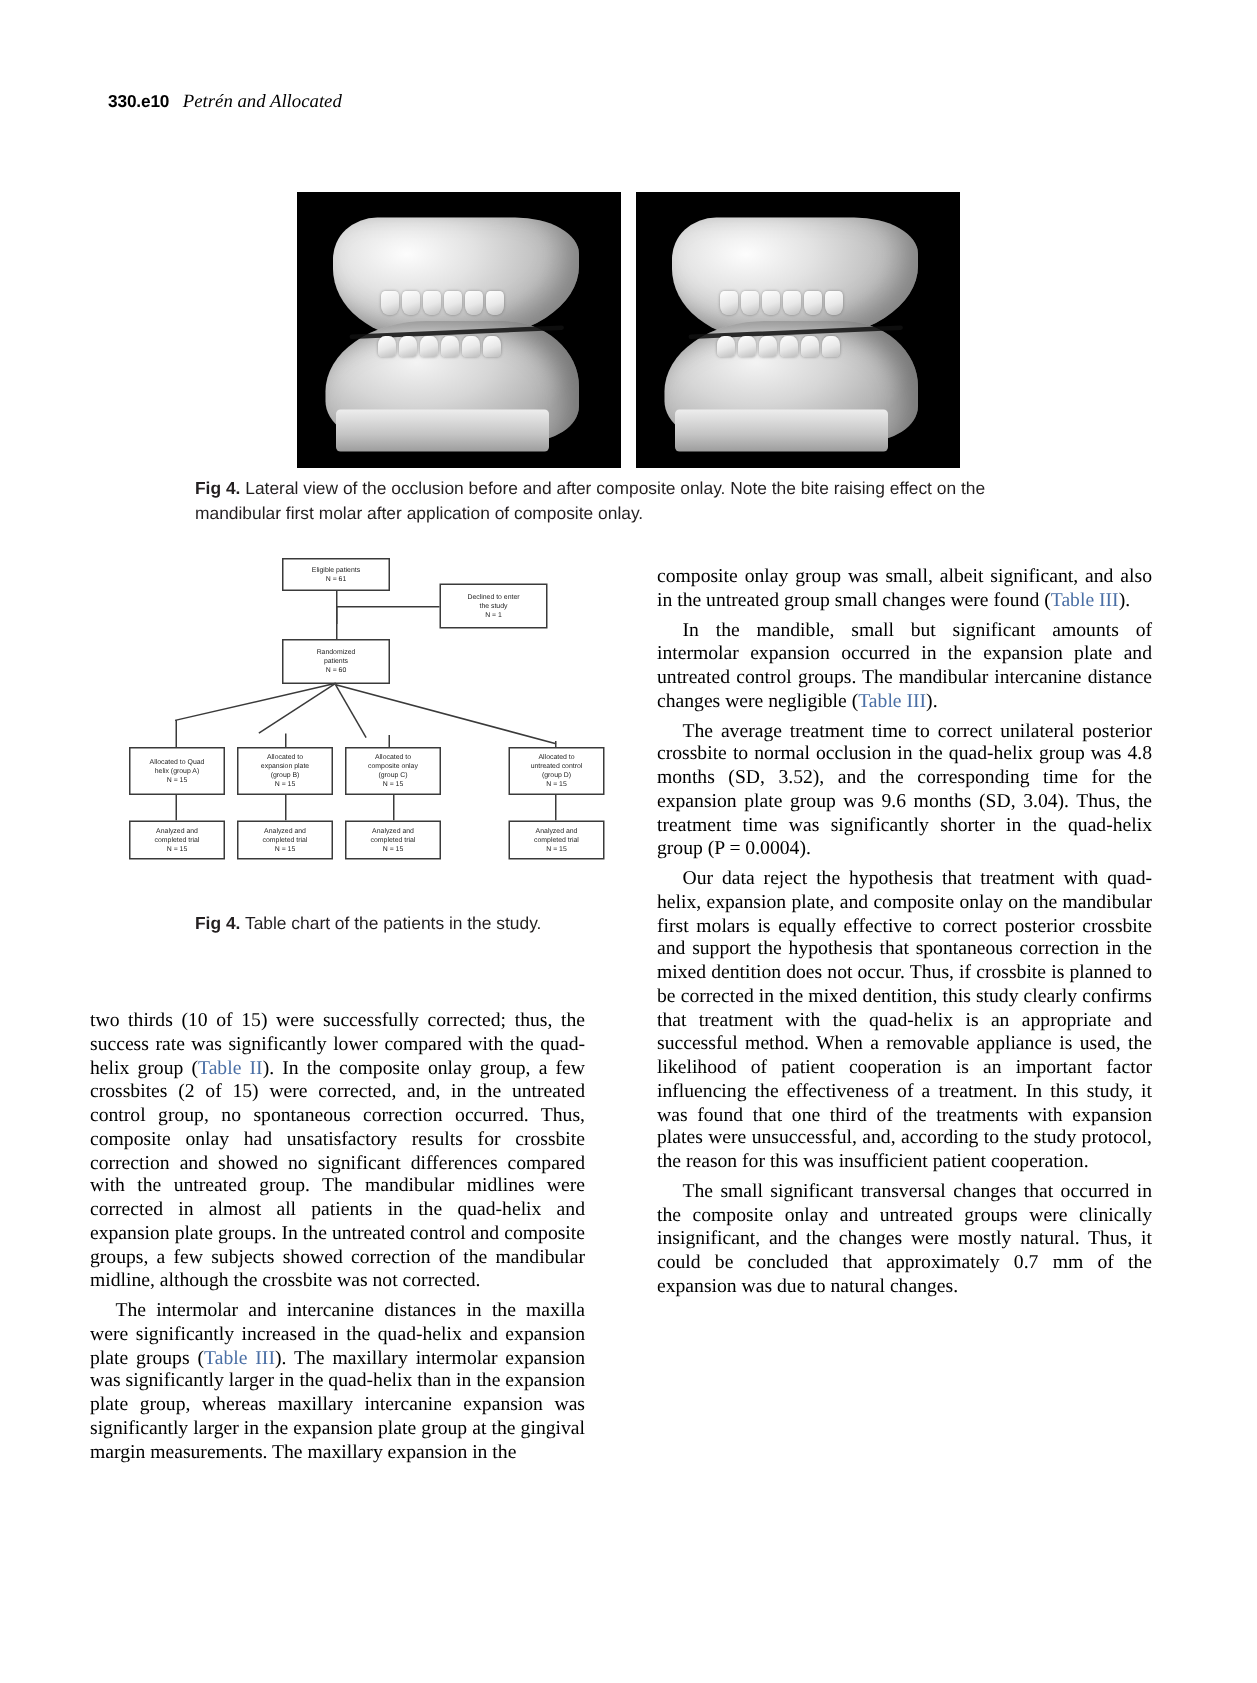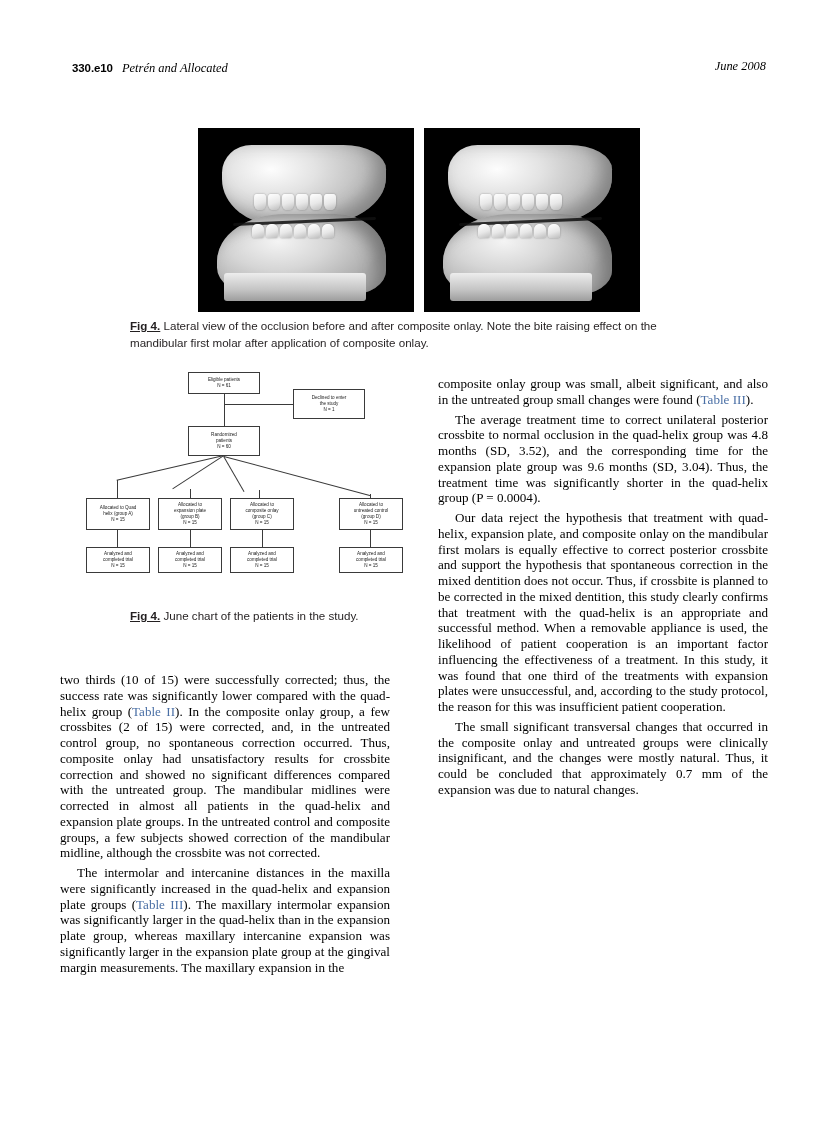--- a/index.html
+++ b/index.html
@@ -134,21 +134,21 @@
   }
 
   
   .caption {
     position: absolute;
     font-family: "Liberation Sans", sans-serif;
     font-size: 11.6px;
     line-height: 16.5px;
     color: #231f20;
   }
-  .caption .lbl { font-weight: bold; text-decoration: underline; }
+  .caption .lbl { font-weight: bold; }
   #fig4-caption {
     left: 130px;
     top: 318px;
     width: 580px;
   }
   #fig5-caption {
     left: 130px;
     top: 608px;
     width: 330px;
   }
@@ -220,21 +220,20 @@
   .xref { color: #4a6fa5; }
 </style>
 </head>
 <body>
 
 <div class="running-head">
   <div class="rh-left">
     <span class="rh-folio">330.e10</span><span class="rh-authors">Petrén and Allocated</span>
   </div>
   <div class="rh-right">
-    <span class="rh-date">June 2008</span>
   </div>
 </div>
 
 <div class="fig4-wrap">
   <div class="cast-photo">
     <div class="upper-arch"></div>
     <div class="lower-arch"></div>
     <div class="teeth-row upper">
       <div class="tooth"></div>
       <div class="tooth"></div>
@@ -340,26 +339,27 @@
 N = 15</div>
   <div class="fc-box" style="left:132px; top:177px; width:64px; height:26px;">Analyzed and
 completed trial
 N = 15</div>
   <div class="fc-box" style="left:241px; top:177px; width:64px; height:26px;">Analyzed and
 completed trial
 N = 15</div>
 </div>
 
 <div class="caption" id="fig5-caption">
-  <span class="lbl">Fig 4.</span><span> June chart of the patients in the study.</span>
+  <span class="lbl">Fig 4.</span><span> Table chart of the patients in the study.</span>
 </div>
 
 <div class="col" id="col-left">
   <p class="noindent"><span>two thirds (10 of 15) were successfully corrected; thus, the success rate was significantly lower compared with the quad-helix group (</span><span class="xref">Table II</span><span>). In the composite onlay group, a few crossbites (2 of 15) were corrected, and, in the untreated control group, no spontaneous correction occurred. Thus, composite onlay had unsatisfactory results for crossbite correction and showed no significant differences compared with the untreated group. The mandibular midlines were corrected in almost all patients in the quad-helix and expansion plate groups. In the untreated control and composite groups, a few subjects showed correction of the mandibular midline, although the crossbite was not corrected.</span></p>
   <p><span>The intermolar and intercanine distances in the maxilla were significantly increased in the quad-helix and expansion plate groups (</span><span class="xref">Table III</span><span>). The maxillary intermolar expansion was significantly larger in the quad-helix than in the expansion plate group, whereas maxillary intercanine expansion was significantly larger in the expansion plate group at the gingival margin measurements. The maxillary expansion in the</span></p>
 </div>
 
 <div class="col" id="col-right">
   <p class="noindent"><span>composite onlay group was small, albeit significant, and also in the untreated group small changes were found (</span><span class="xref">Table III</span><span>).</span></p>
+  <p><span>In the mandible, small but significant amounts of intermolar expansion occurred in the expansion plate and untreated control groups. The mandibular intercanine distance changes were negligible (</span><span class="xref">Table III</span><span>).</span></p>
   <p>The average treatment time to correct unilateral posterior crossbite to normal occlusion in the quad-helix group was 4.8 months (SD, 3.52), and the corresponding time for the expansion plate group was 9.6 months (SD, 3.04). Thus, the treatment time was significantly shorter in the quad-helix group (P = 0.0004).</p>
   <p>Our data reject the hypothesis that treatment with quad-helix, expansion plate, and composite onlay on the mandibular first molars is equally effective to correct posterior crossbite and support the hypothesis that spontaneous correction in the mixed dentition does not occur. Thus, if crossbite is planned to be corrected in the mixed dentition, this study clearly confirms that treatment with the quad-helix is an appropriate and successful method. When a removable appliance is used, the likelihood of patient cooperation is an important factor influencing the effectiveness of a treatment. In this study, it was found that one third of the treatments with expansion plates were unsuccessful, and, according to the study protocol, the reason for this was insufficient patient cooperation.</p>
   <p>The small significant transversal changes that occurred in the composite onlay and untreated groups were clinically insignificant, and the changes were mostly natural. Thus, it could be concluded that approximately 0.7 mm of the expansion was due to natural changes.</p>
 </div>
 
 </body></html>

